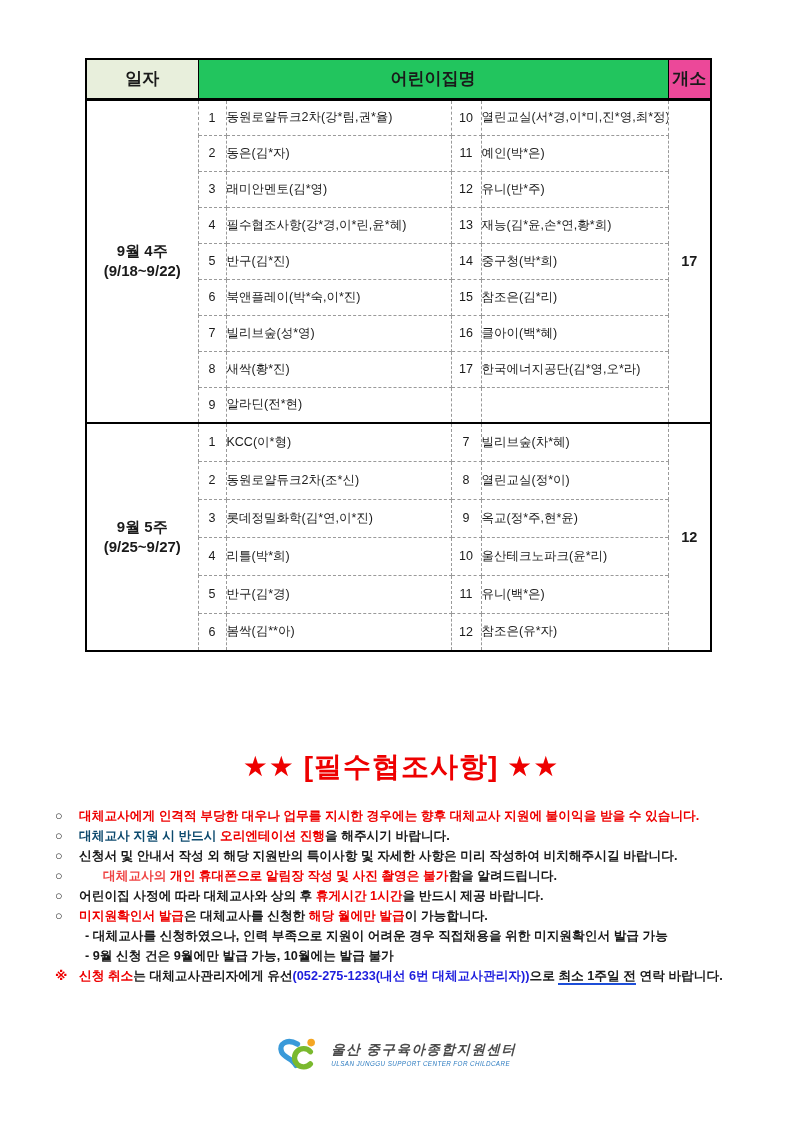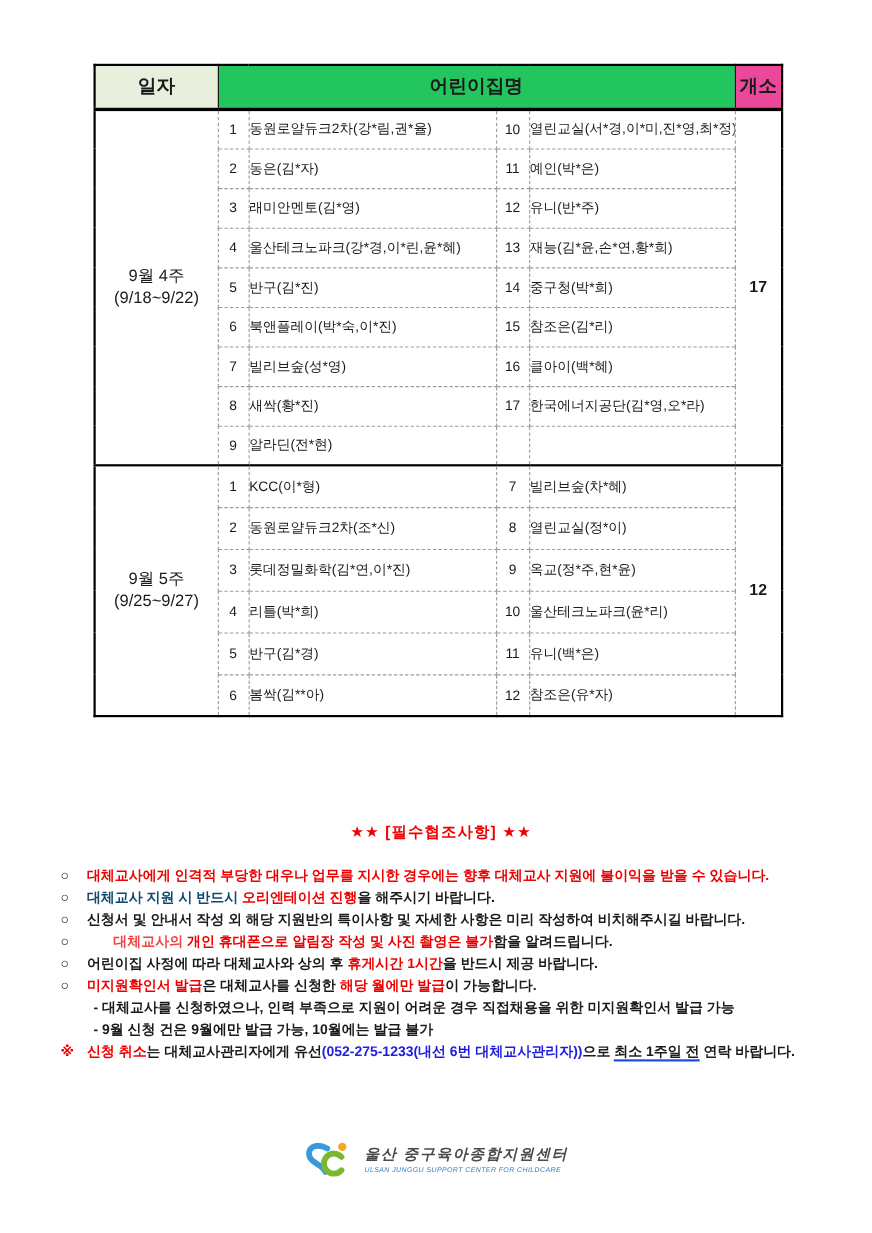--- a/index.html
+++ b/index.html
@@ -32,39 +32,39 @@
     border-bottom: 3px solid #000;
     height: 40px;
     font-size: 17px;
     font-weight: bold;
     text-align: center;
     vertical-align: middle;
   }
   td.date-cell {
     border: 1.5px solid #000;
     text-align: center; vertical-align: middle;
-    font-weight: normal; font-size: 15px; line-height: 1.35;
+    font-weight: bold; font-size: 15px; line-height: 1.35;
     white-space: normal;
   }
   td.count-cell {
     border: 1.5px solid #000;
     text-align: center; vertical-align: middle;
     font-weight: bold; font-size: 14.5px;
   }
   tr.block-start td { border-top: 2px solid #000; }
   td.num  { text-align: center; font-size: 12.5px; border-right: 1px solid #555; }
   td.name { font-size: 12.5px; padding-left: 9px; }
   tr.h36 td { height: 36px; }
   tr.h38 td { height: 38px; }
 
   
   .notice { margin: 96px 46px 0 55px; }
   .notice-title {
     text-align: center;
-    font-size: 14px;
+    font-size: 28px;
     font-weight: bold;
     letter-spacing: 1px;
     margin-bottom: 21px;
   }
   .notice-item {
     display: flex;
     align-items: flex-start;
     font-size: 12.7px;
     font-weight: bold;
     line-height: 19.5px;
@@ -140,21 +140,21 @@
           <td class="name">예인(박*은)</td>
         </tr>
         <tr class="h36">
           <td class="num">3</td>
           <td class="name">래미안멘토(김*영)</td>
           <td class="num">12</td>
           <td class="name">유니(반*주)</td>
         </tr>
         <tr class="h36">
           <td class="num">4</td>
-          <td class="name">울산테크노파크(강*경,이*린,윤*혜)</td>
+          <td class="name">필수협조사항(강*경,이*린,윤*혜)</td>
           <td class="num">13</td>
           <td class="name">재능(김*윤,손*연,황*희)</td>
         </tr>
         <tr class="h36">
           <td class="num">5</td>
           <td class="name">반구(김*진)</td>
           <td class="num">14</td>
           <td class="name">중구청(박*희)</td>
         </tr>
         <tr class="h36">

